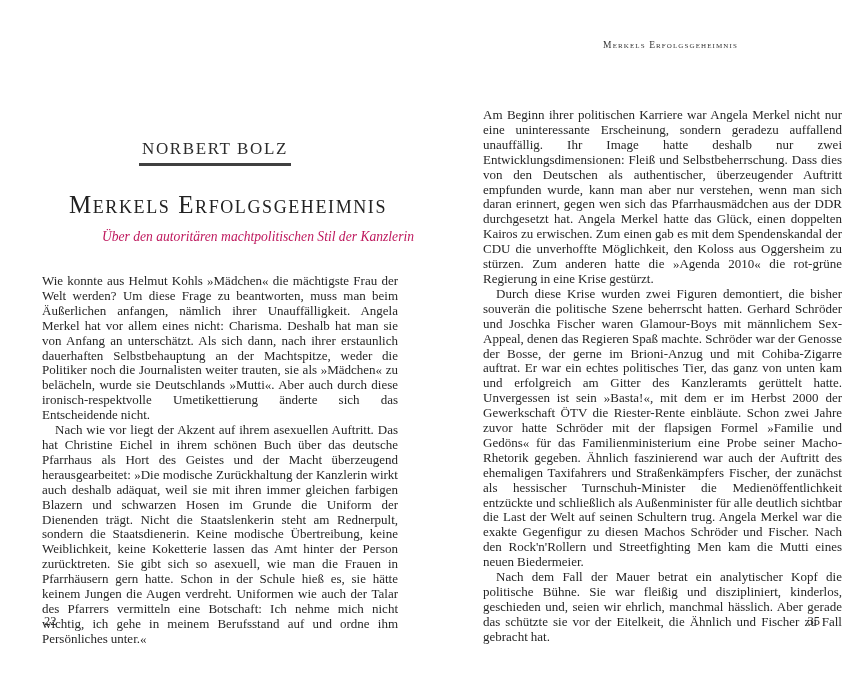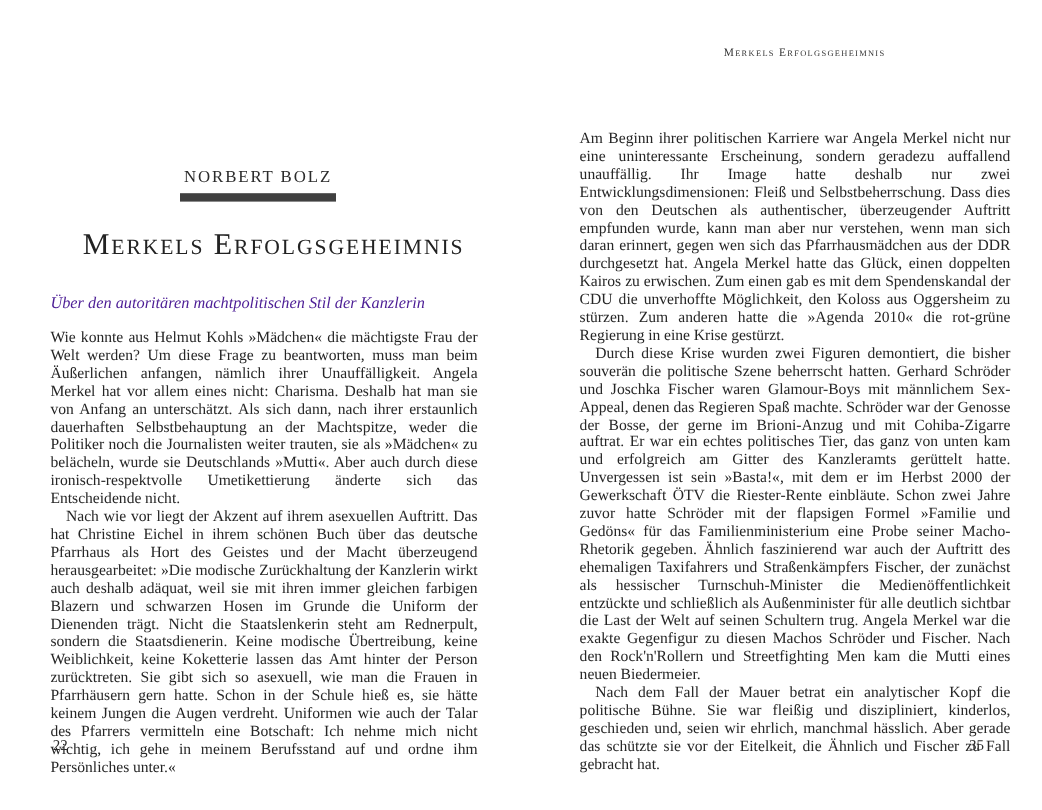--- a/index.html
+++ b/index.html
@@ -29,50 +29,49 @@
   
   .author-wrap {
     position: absolute;
     top: 139px;
     left: 0; right: 0;
     text-align: center;
     transform: translateX(-13px);
   }
   .author-name {
     display: inline-block;
-    font-size: 14px;
+    font-size: 17px;
     letter-spacing: 1.6px;
     padding: 0 3px 4px 3px;
-    border-bottom: 7px solid #404040;
+    border-bottom: 3px solid #404040;
     color: #2b2b2b;
   }
   .chapter-title {
     position: absolute;
     top: 191px;
     left: 0; right: 0;
     margin: 0;
     text-align: center;
     font-size: 25px;
     font-weight: normal;
     font-variant: small-caps;
     letter-spacing: 1.6px;
     line-height: 1.1;
     color: #222222;
     white-space: nowrap;
   }
   .chapter-subtitle {
     position: absolute;
     top: 229px;
     left: 0; right: 0;
-    text-align: left;
+    text-align: right;
     font-style: italic;
     font-size: 13.6px;
-    color: #4c1d95;
+    color: #be185d;
     white-space: nowrap;
-    margin-top: 16px;
   }
 
   
   .running-head {
     position: absolute;
     top: 40px;
     left: 0; right: 0;
     text-align: center;
     font-variant: small-caps;
     font-size: 9.5px;

